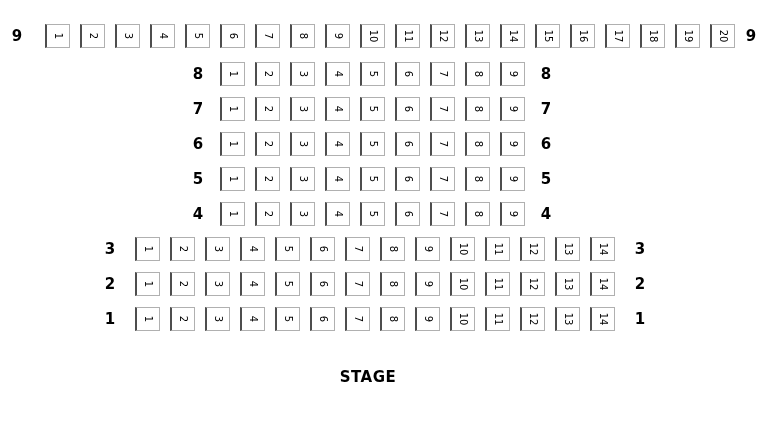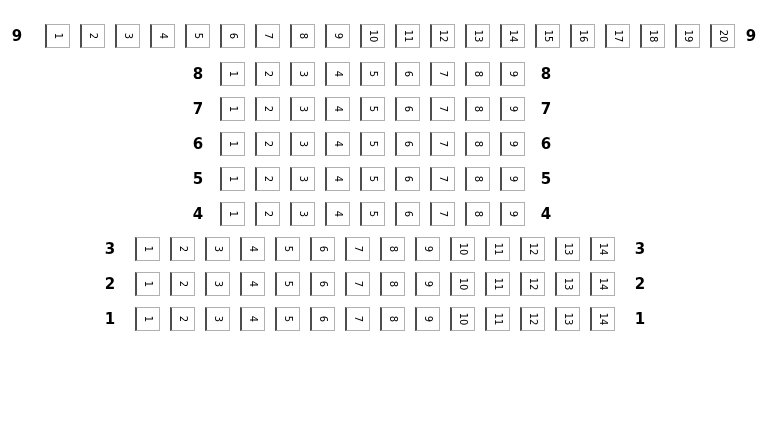--- a/index.html
+++ b/index.html
@@ -57,20 +57,21 @@
     font-size: 15px;
     font-weight: bold;
     letter-spacing: 0.5px;
     color: var(--text, #000000);
   }
 </style>
 </head>
 <body>
 
 <div id="screen">
+  <div class="stage">STAGE</div>
 <div class="row-label" style="left: 5px; top: 24px;">9</div>
     <div class="seat" style="left: 45px; top: 24px;">
       <span>1</span>
     </div>
     <div class="seat" style="left: 80px; top: 24px;">
       <span>2</span>
     </div>
     <div class="seat" style="left: 115px; top: 24px;">
       <span>3</span>
     </div>

